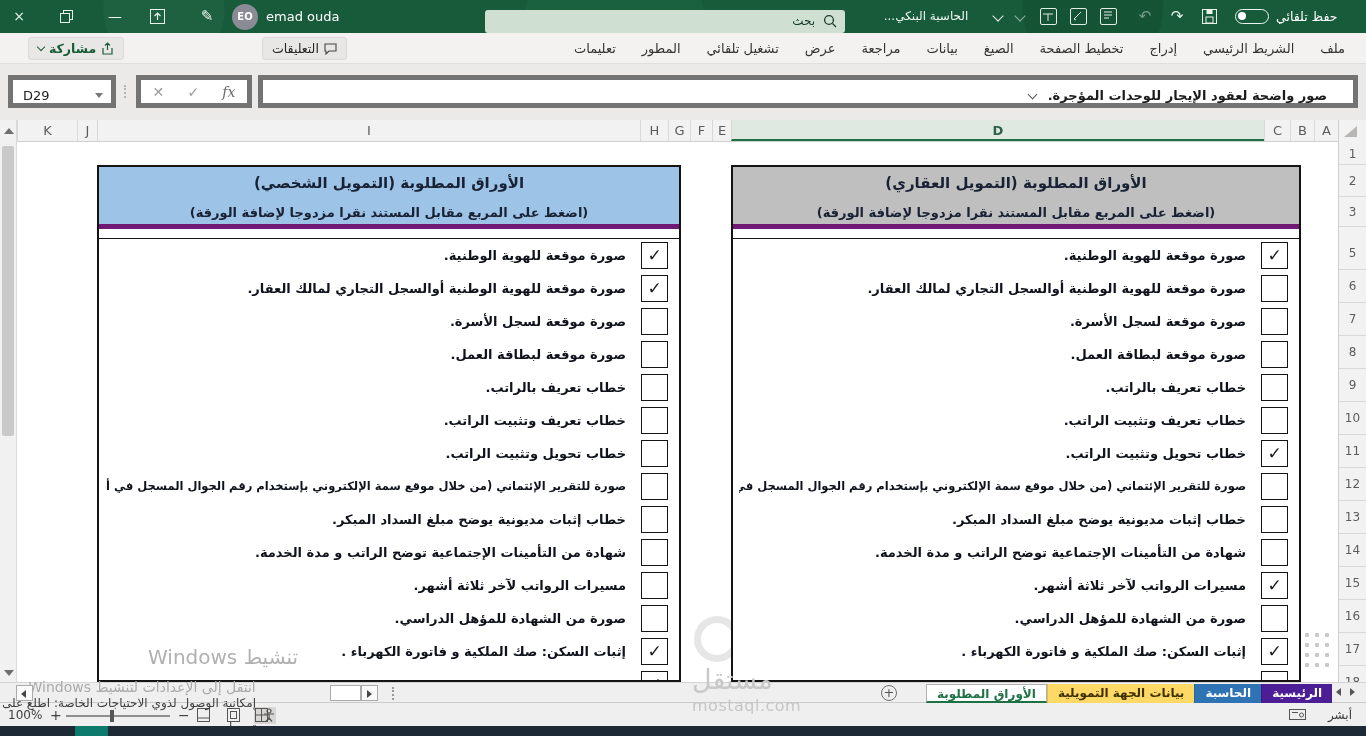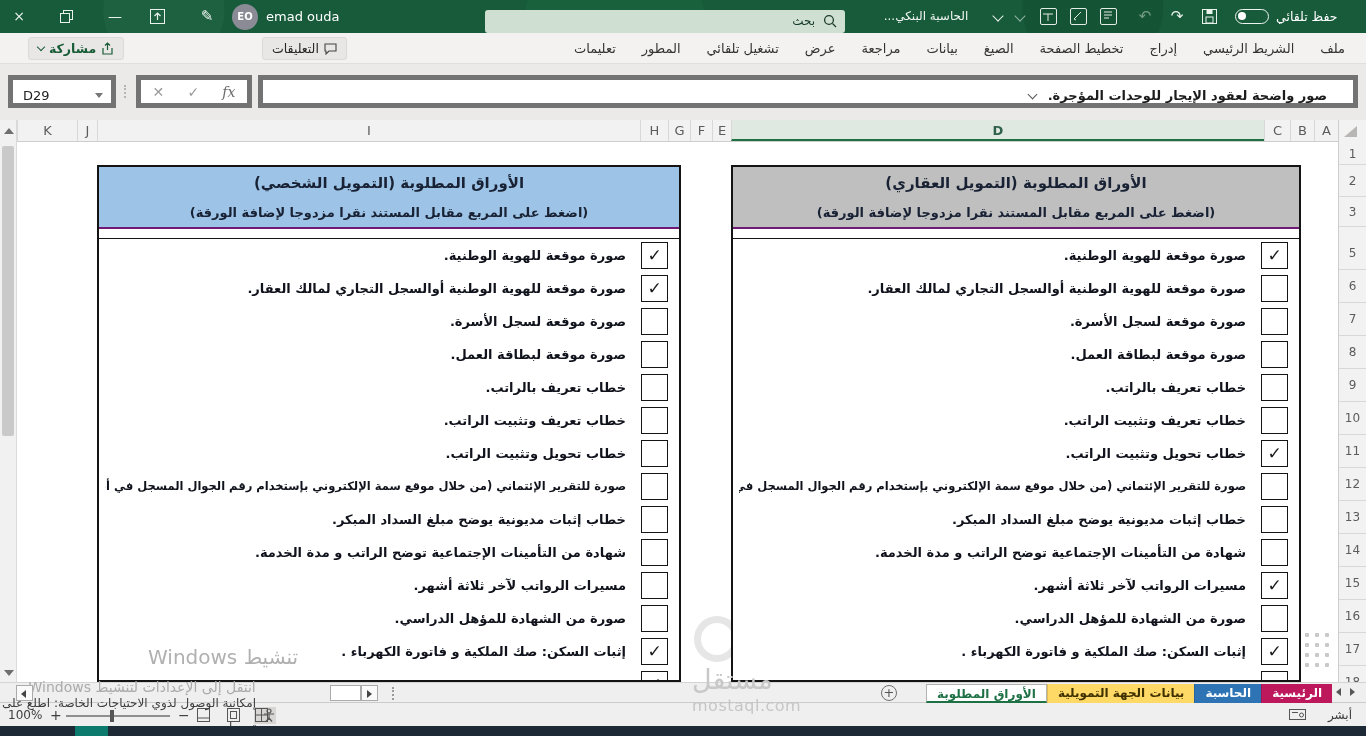--- a/index.html
+++ b/index.html
@@ -57,21 +57,21 @@
   #cornertri{left:5px;top:6px;width:0;height:0;border-right:13px solid transparent;border-bottom:11px solid #b7b6b5;
     transform:scaleX(-1);}
   #rownums{left:1338px;top:142px;width:28px;height:540px;background:#f3f2f2;border-left:1px solid #cfcecd;overflow:hidden;}
   .rown{left:0;width:27px;border-bottom:1px solid #d9d8d7;font-size:12px;color:#5c5c5c;text-align:center;}
   
   #vscroll{left:0;top:120px;width:17px;height:562px;background:#f1f1f1;border-right:1px solid #dadada;}
   .sarrow{left:4px;width:0;height:0;}
   #vthumb{left:2px;top:26px;width:12px;height:290px;background:#c9c9c9;border-radius:2px;}
   
   .doctable{top:165px;height:517px;border:2px solid #141414;background:#fff;overflow:hidden;}
-  .thead{left:0;top:0;width:100%;height:62px;border-bottom:2px solid #701a75;direction:rtl;}
+  .thead{left:0;top:0;width:100%;height:62px;border-bottom:5px solid #701a75;direction:rtl;}
   .thtitle{width:100%;text-align:center;font-size:15px;font-weight:bold;color:#182234;line-height:32px;}
   .thsub{width:100%;text-align:center;font-size:13px;font-weight:bold;color:#182234;line-height:28px;}
   .titems{left:0;top:71px;width:100%;border-top:1px solid #141414;}
   .trow{left:0;width:100%;height:33px;overflow:hidden;}
   .cbx{right:11px;top:3px;width:27px;height:27px;border:1.6px solid #141414;background:#fff;text-align:center;
     line-height:25px;font-size:17px;color:#1a1a1a;}
   .itemtext{right:53px;left:6px;top:0;line-height:33px;font-size:13px;font-weight:bold;color:#10131c;
     text-align:right;direction:rtl;white-space:nowrap;overflow:hidden;}
   
   #tabrow{left:0;top:682px;width:1366px;height:20px;background:#f0efef;border-top:1px solid #d5d4d3;}
@@ -410,21 +410,21 @@
     <div class="abs hbtn" style="left:16px;">
         <div class="tri-l"></div>
       </div>
     <div class="abs hbtn" style="left:330px;width:31px;background:#fff;"></div>
     <div class="abs hbtn" style="left:361px;">
         <div class="tri-r"></div>
       </div>
     <div class="abs dots3" style="left:392px;"></div>
     <div class="abs" id="addsheet">+</div>
     <div id="sheettabs" class="abs">
-        <div class="stab" style="background: #be185d; color: rgb(255, 255, 255);">الرئيسية</div>
+        <div class="stab" style="background: #4c1d95; color: rgb(255, 255, 255);">الرئيسية</div>
         <div class="stab" style="background: rgb(46, 116, 181); color: rgb(255, 255, 255);">الحاسبة</div>
         <div class="stab" style="background: rgb(255, 217, 101); color: rgb(63, 48, 0);">بيانات الجهة التمويلية</div>
         <div class="stab active" style="background: rgb(255, 255, 255); color: rgb(30, 113, 69);">الأوراق المطلوبة</div>
       </div>
     <div class="abs navarr" style="left:1336px;width:0;height:0;border-top:4px solid transparent;border-bottom:4px solid transparent;border-right:5px solid #555;"></div>
     <div class="abs navarr" style="left:1350px;width:0;height:0;border-top:4px solid transparent;border-bottom:4px solid transparent;border-left:5px solid #555;"></div>
   </div>
 
   <div id="statusbar" class="abs">
     <div class="abs sbtext" style="left:8px;">100%</div>

